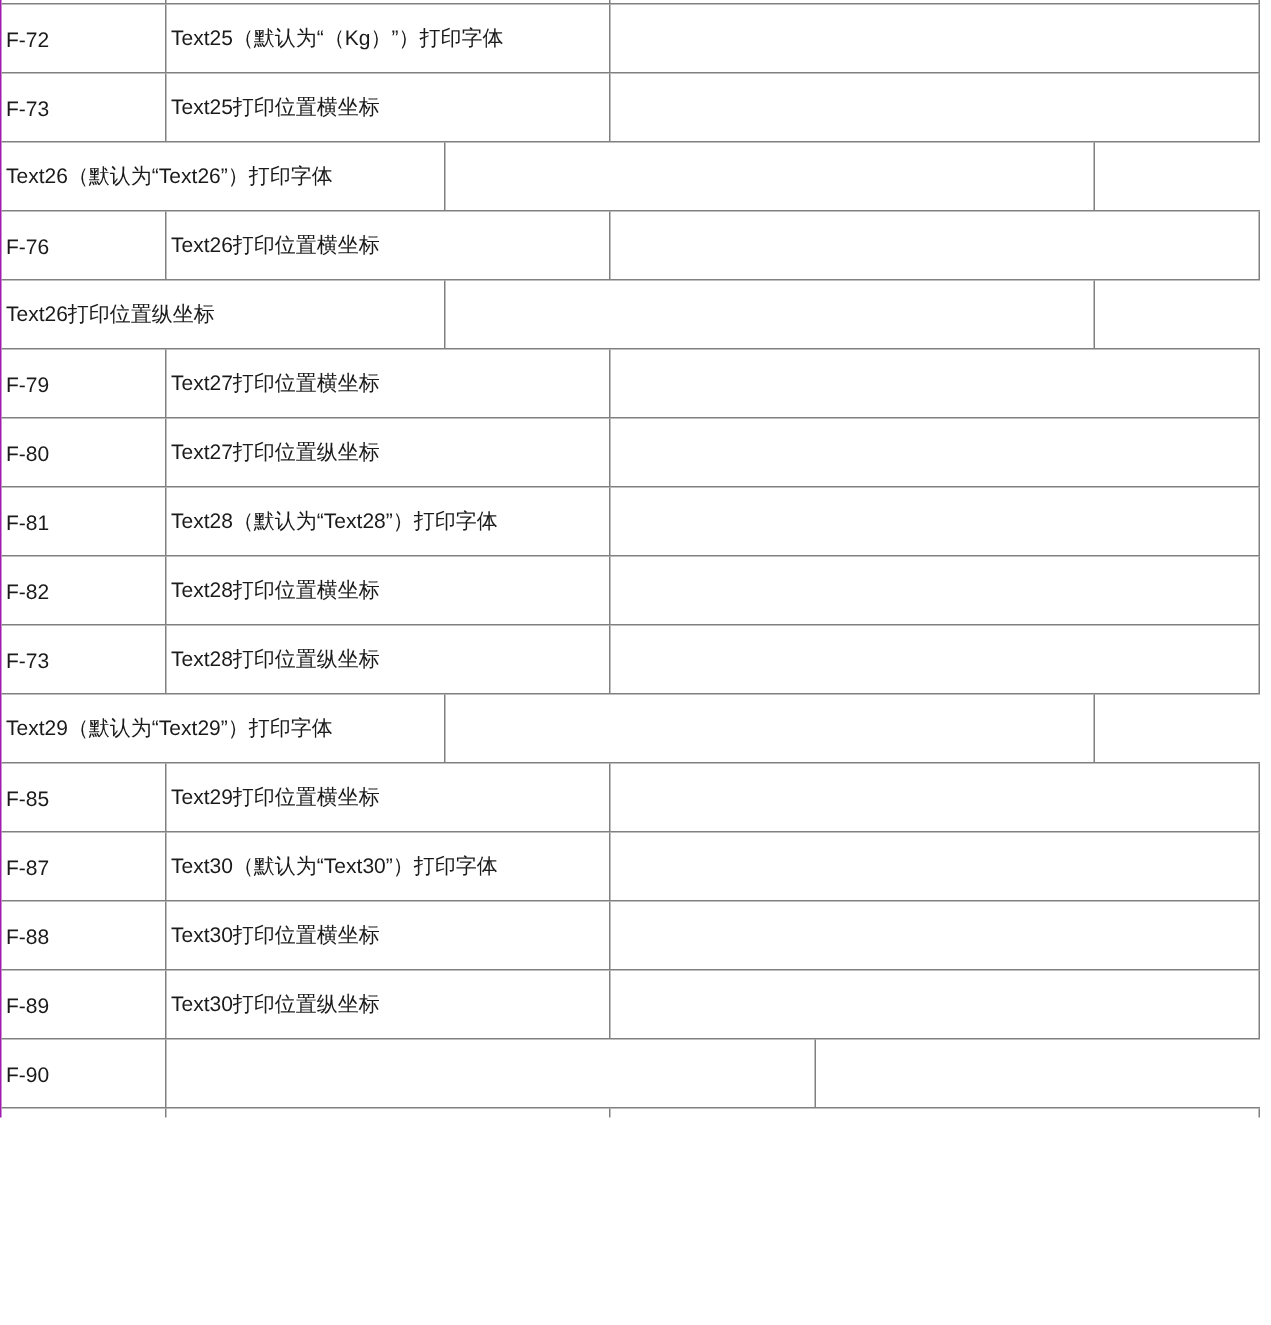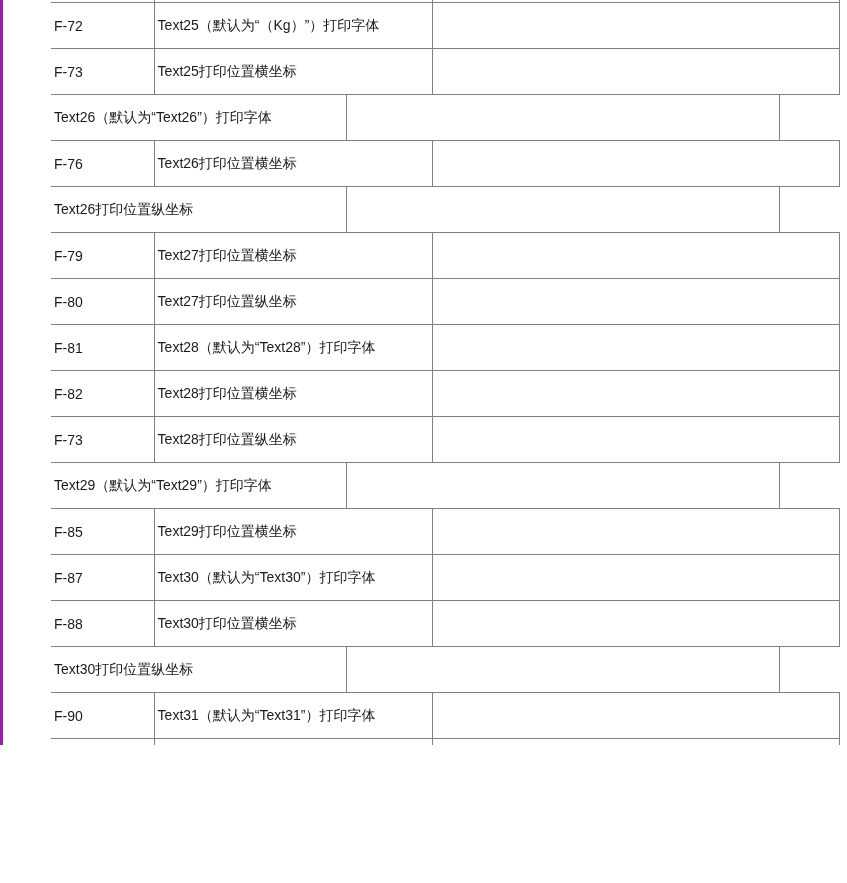--- a/index.html
+++ b/index.html
@@ -12,23 +12,22 @@
     font-family: "Liberation Sans", "DejaVu Sans", sans-serif;
   }
   .page {
     position: relative;
     width: 847px;
     height: 883px;
     background: #ffffff;
   }
   .param-table {
     width: 840px;
-    border-left: 3px solid #a21caf;
+    border-left: 1px solid #a21caf;
     box-sizing: border-box;
-    padding-left: 48px;
   }
   .row {
     display: flex;
     height: 46px;
     box-sizing: border-box;
     border-bottom: 1px solid #808080;
   }
   .row.partial-top { height: 3px; }
   .row.partial-bottom { height: 6px; border-bottom: none; }
   .cell {
@@ -137,27 +136,27 @@
     <div class="cell c3"></div>
   </div>
 
   <div class="row">
     <div class="cell c1">F-88</div>
     <div class="cell c2">Text30打印位置横坐标</div>
     <div class="cell c3"></div>
   </div>
 
   <div class="row">
+    <div class="cell c1">F-89</div>
     <div class="cell c2">Text30打印位置纵坐标</div>
     <div class="cell c3"></div>
   </div>
 
   <div class="row">
     <div class="cell c1">F-90</div>
-    <div class="cell c2">Text31（默认为“Text31”）打印字体</div>
     <div class="cell c3"></div>
   </div>
 </div>
 
     <div class="row partial-bottom">
       <div class="cell c1"></div>
       <div class="cell c2"></div>
       <div class="cell c3"></div>
     </div>
 

